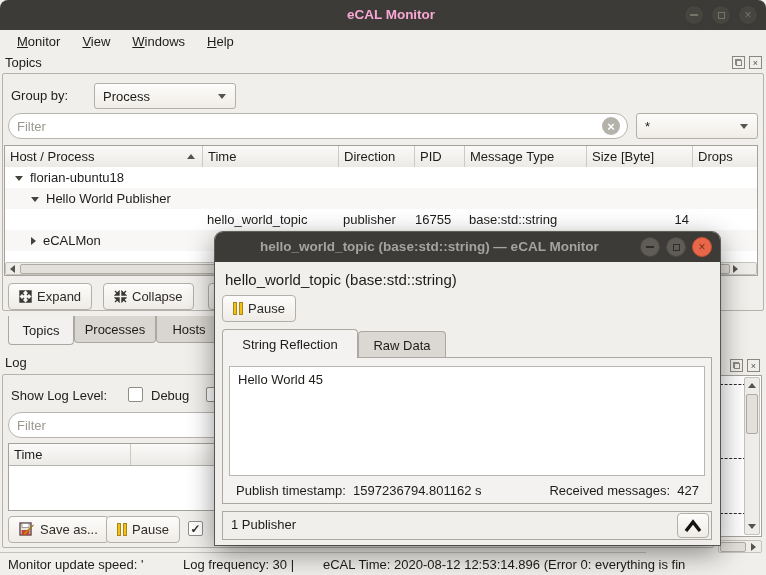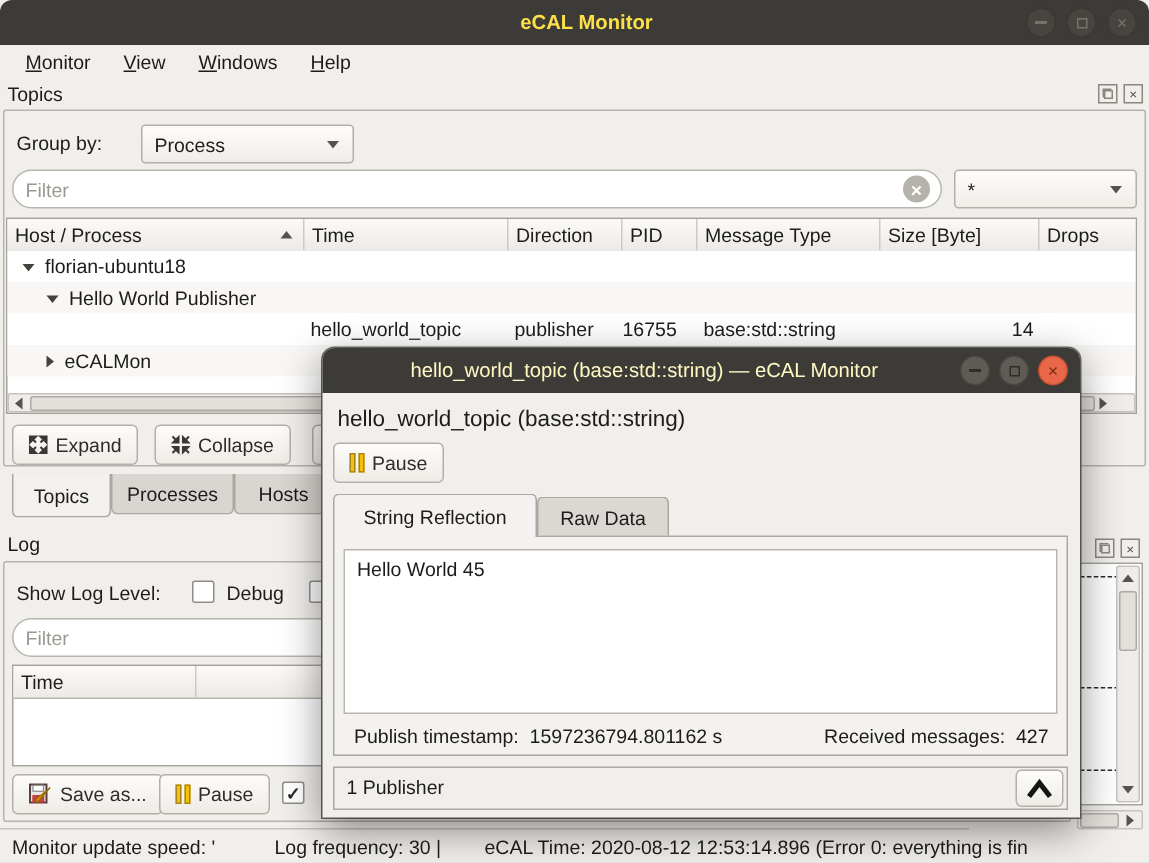--- a/index.html
+++ b/index.html
@@ -3,21 +3,21 @@
 <meta charset="utf-8">
 <style>
   html,body{margin:0;padding:0;background:#d8d6d2;}
   #screen{position:relative;width:766px;height:575px;background:#F1EFEC;
     font-family:"Liberation Sans",sans-serif;font-size:13px;color:#1d1c1a;overflow:hidden;}
 
   
   .titlebar{position:absolute;left:0;top:0;width:766px;height:30px;background:#3C3B37;
     border-radius:8px 8px 0 0;}
   .tb-title{position:absolute;left:16px;right:0;top:0;height:30px;line-height:30px;text-align:center;
-    font-weight:bold;font-size:13.5px;color:#fde047;}
+    font-weight:bold;font-size:13.5px;color:#f9a8d4;}
   .tb-buttons{position:absolute;right:8px;top:5px;display:flex;gap:7px;}
   .tb-btn{width:20px;height:20px;border-radius:50%;background:#47453F;border:1px solid #3a3934;
     display:flex;align-items:center;justify-content:center;box-sizing:border-box;color:#767369;
     font-size:12px;line-height:1;}
   .glyph-minus{width:8px;height:2px;background:#767369;}
   .glyph-square{width:7px;height:7px;border:1.5px solid #767369;box-sizing:border-box;}
 
   
   .menubar{position:absolute;left:0;top:30px;width:766px;height:23px;background:#F1EFEC;
     display:flex;align-items:center;padding-left:6px;box-sizing:border-box;}
@@ -87,21 +87,21 @@
 
   
   .pause-ic{display:inline-flex;gap:2px;}
   .pause-ic i{display:block;width:4px;height:13px;background:#F3C00C;border:1px solid #A8861B;box-sizing:border-box;}
 
   
   .dialog{position:absolute;left:215px;top:232px;width:505px;height:313px;background:#F1EFEC;
     box-shadow:0 8px 28px rgba(0,0,0,.45),0 0 0 1px #6E6C66;border-radius:8px 8px 0 0;z-index:10;}
   .dlg-titlebar{position:absolute;left:0;top:0;width:505px;height:30px;background:#3C3B37;border-radius:8px 8px 0 0;}
   .dlg-title{position:absolute;left:10px;right:86px;top:0;height:30px;line-height:30px;text-align:center;
-    font-weight:normal;font-size:13.5px;color:#fef9c3;white-space:nowrap;overflow:hidden;}
+    font-weight:bold;font-size:13.5px;color:#a3a3a3;white-space:nowrap;overflow:hidden;}
   .dlg-btn{width:20px;height:20px;border-radius:50%;background:#5E5C55;border:1px solid #4A4842;
     box-sizing:border-box;display:flex;align-items:center;justify-content:center;color:#2E2D29;font-size:12px;}
   .dlg-btn.close{background:#E8674A;border-color:#C94F2E;color:#7E2D12;}
   .dashline{position:absolute;height:0;border-top:1.5px dashed #2a2a2a;}
 
   .statusbar{position:absolute;left:0;top:552px;width:646px;height:23px;border-top:1px solid #C6C3BD;
     background:#F1EFEC;}
   .statusbar span{position:absolute;top:4px;white-space:nowrap;}
 </style>
 </head>

